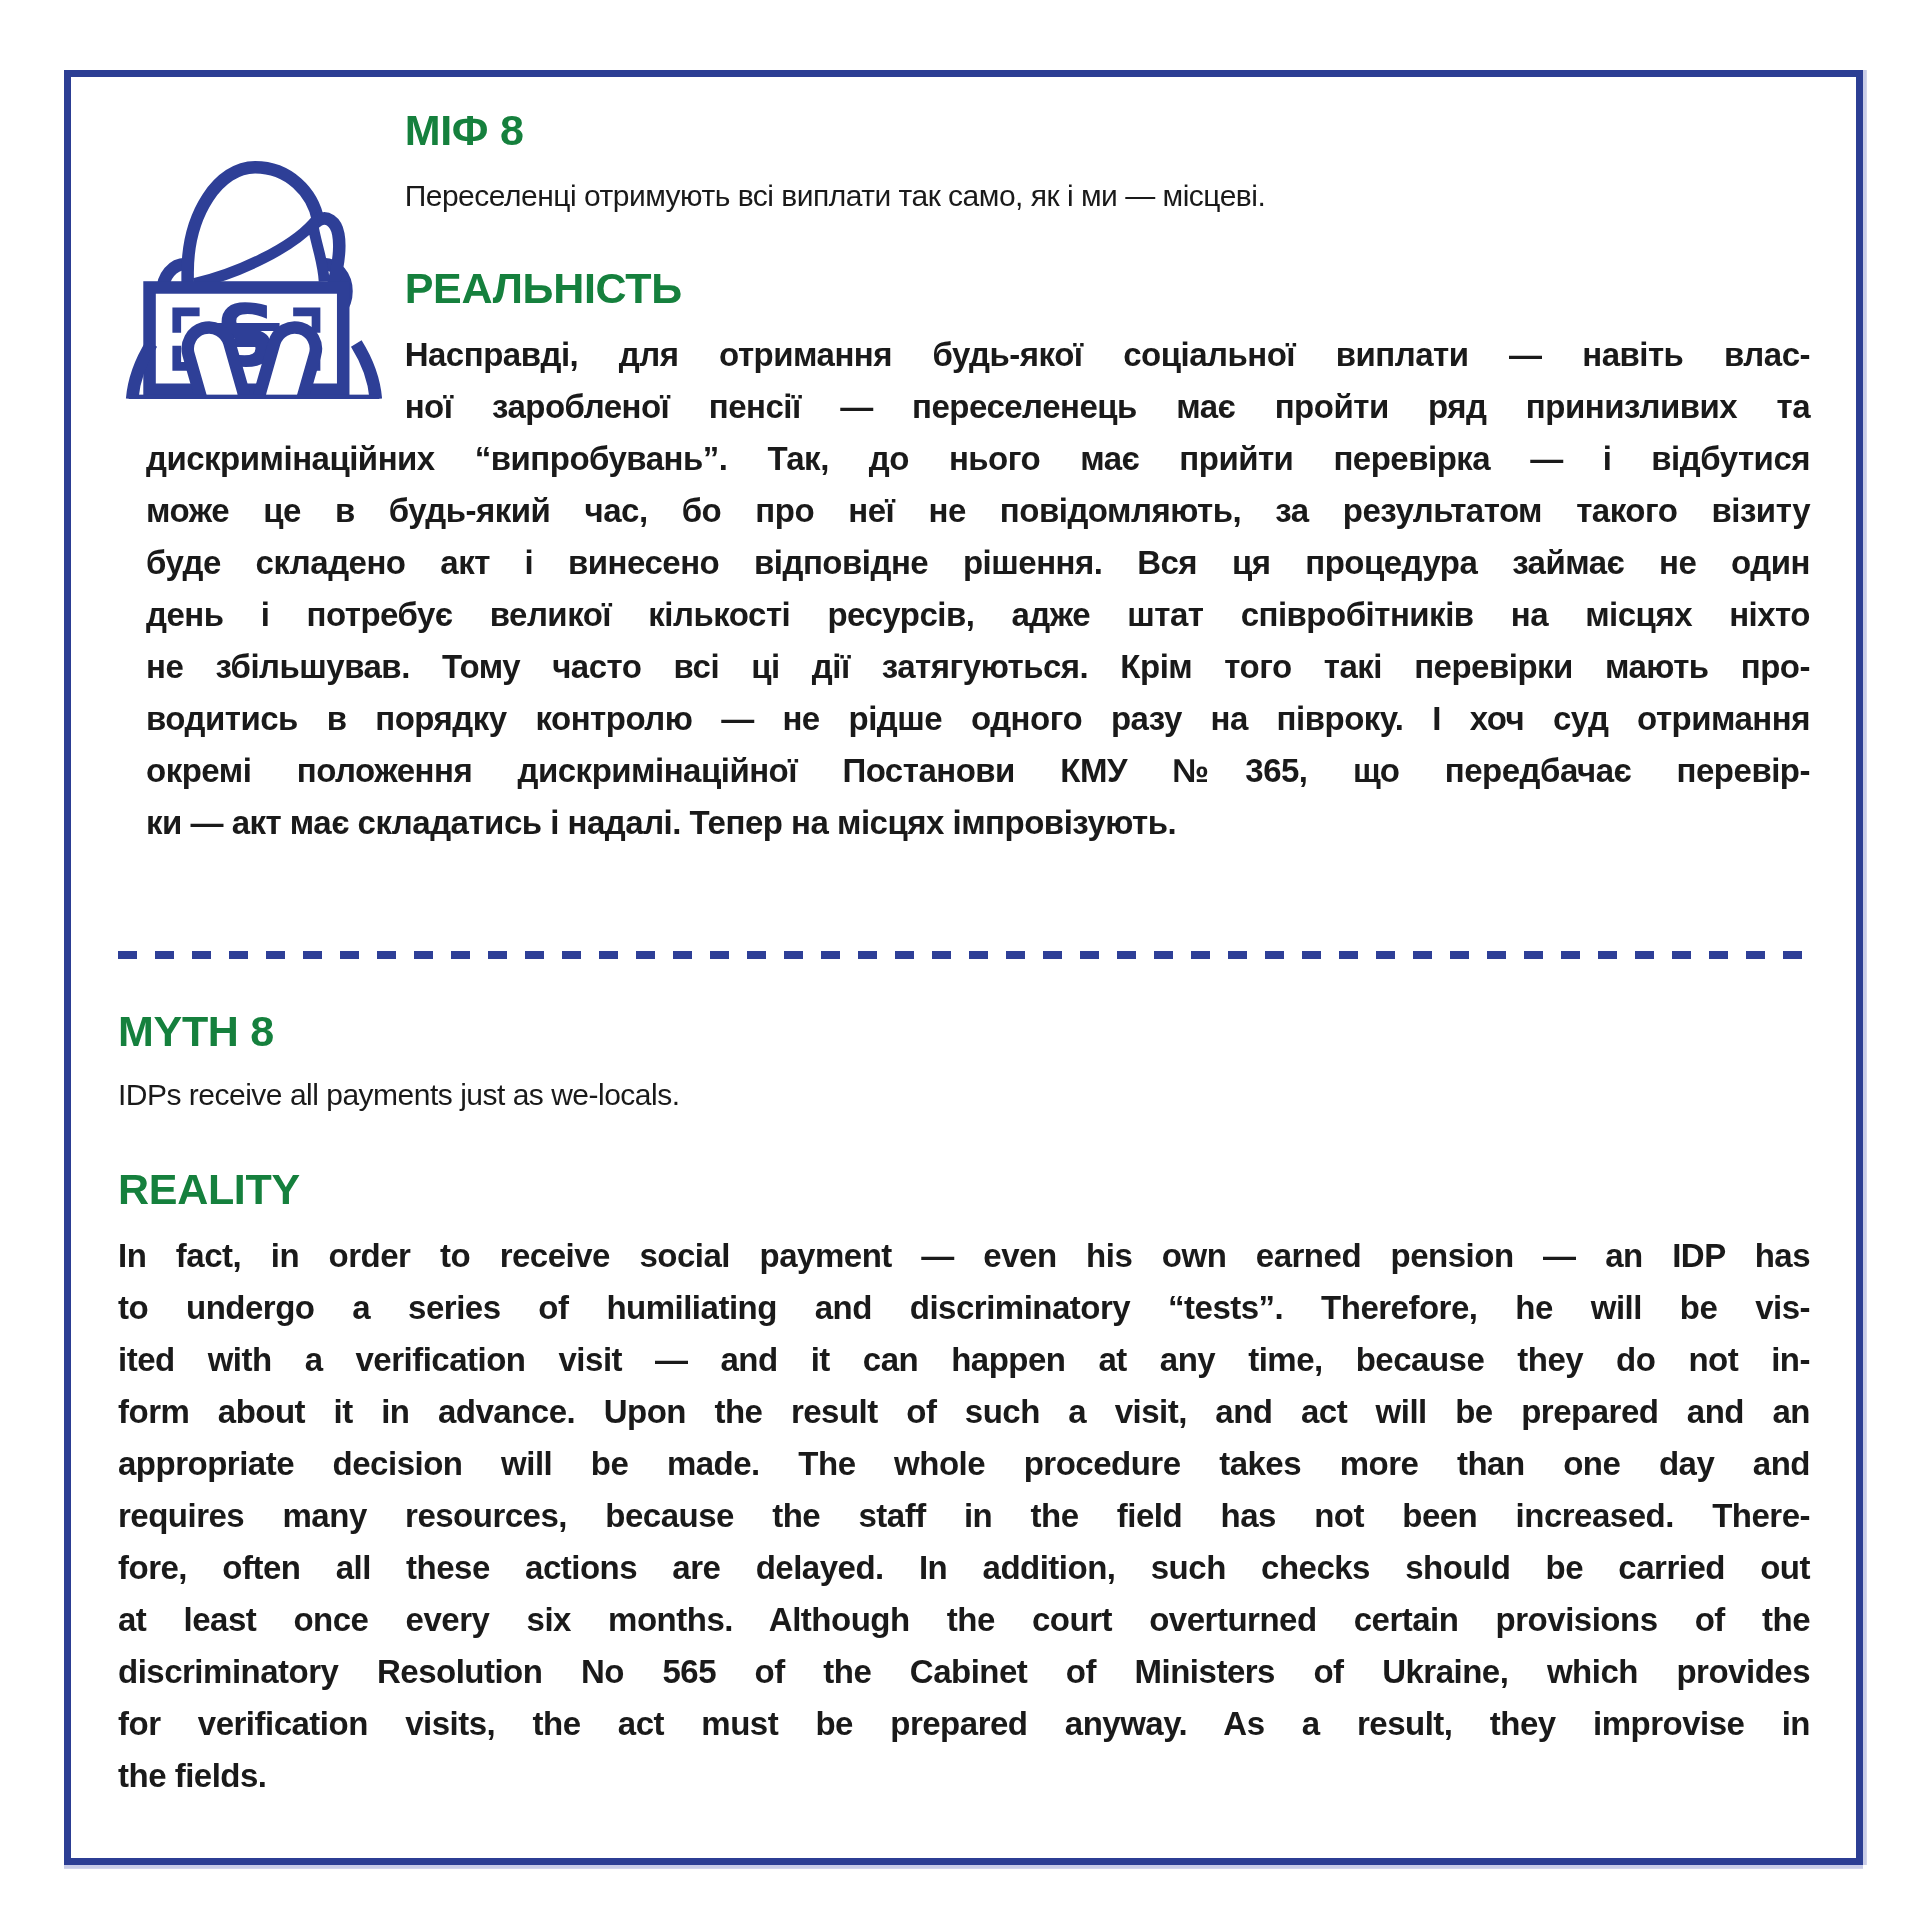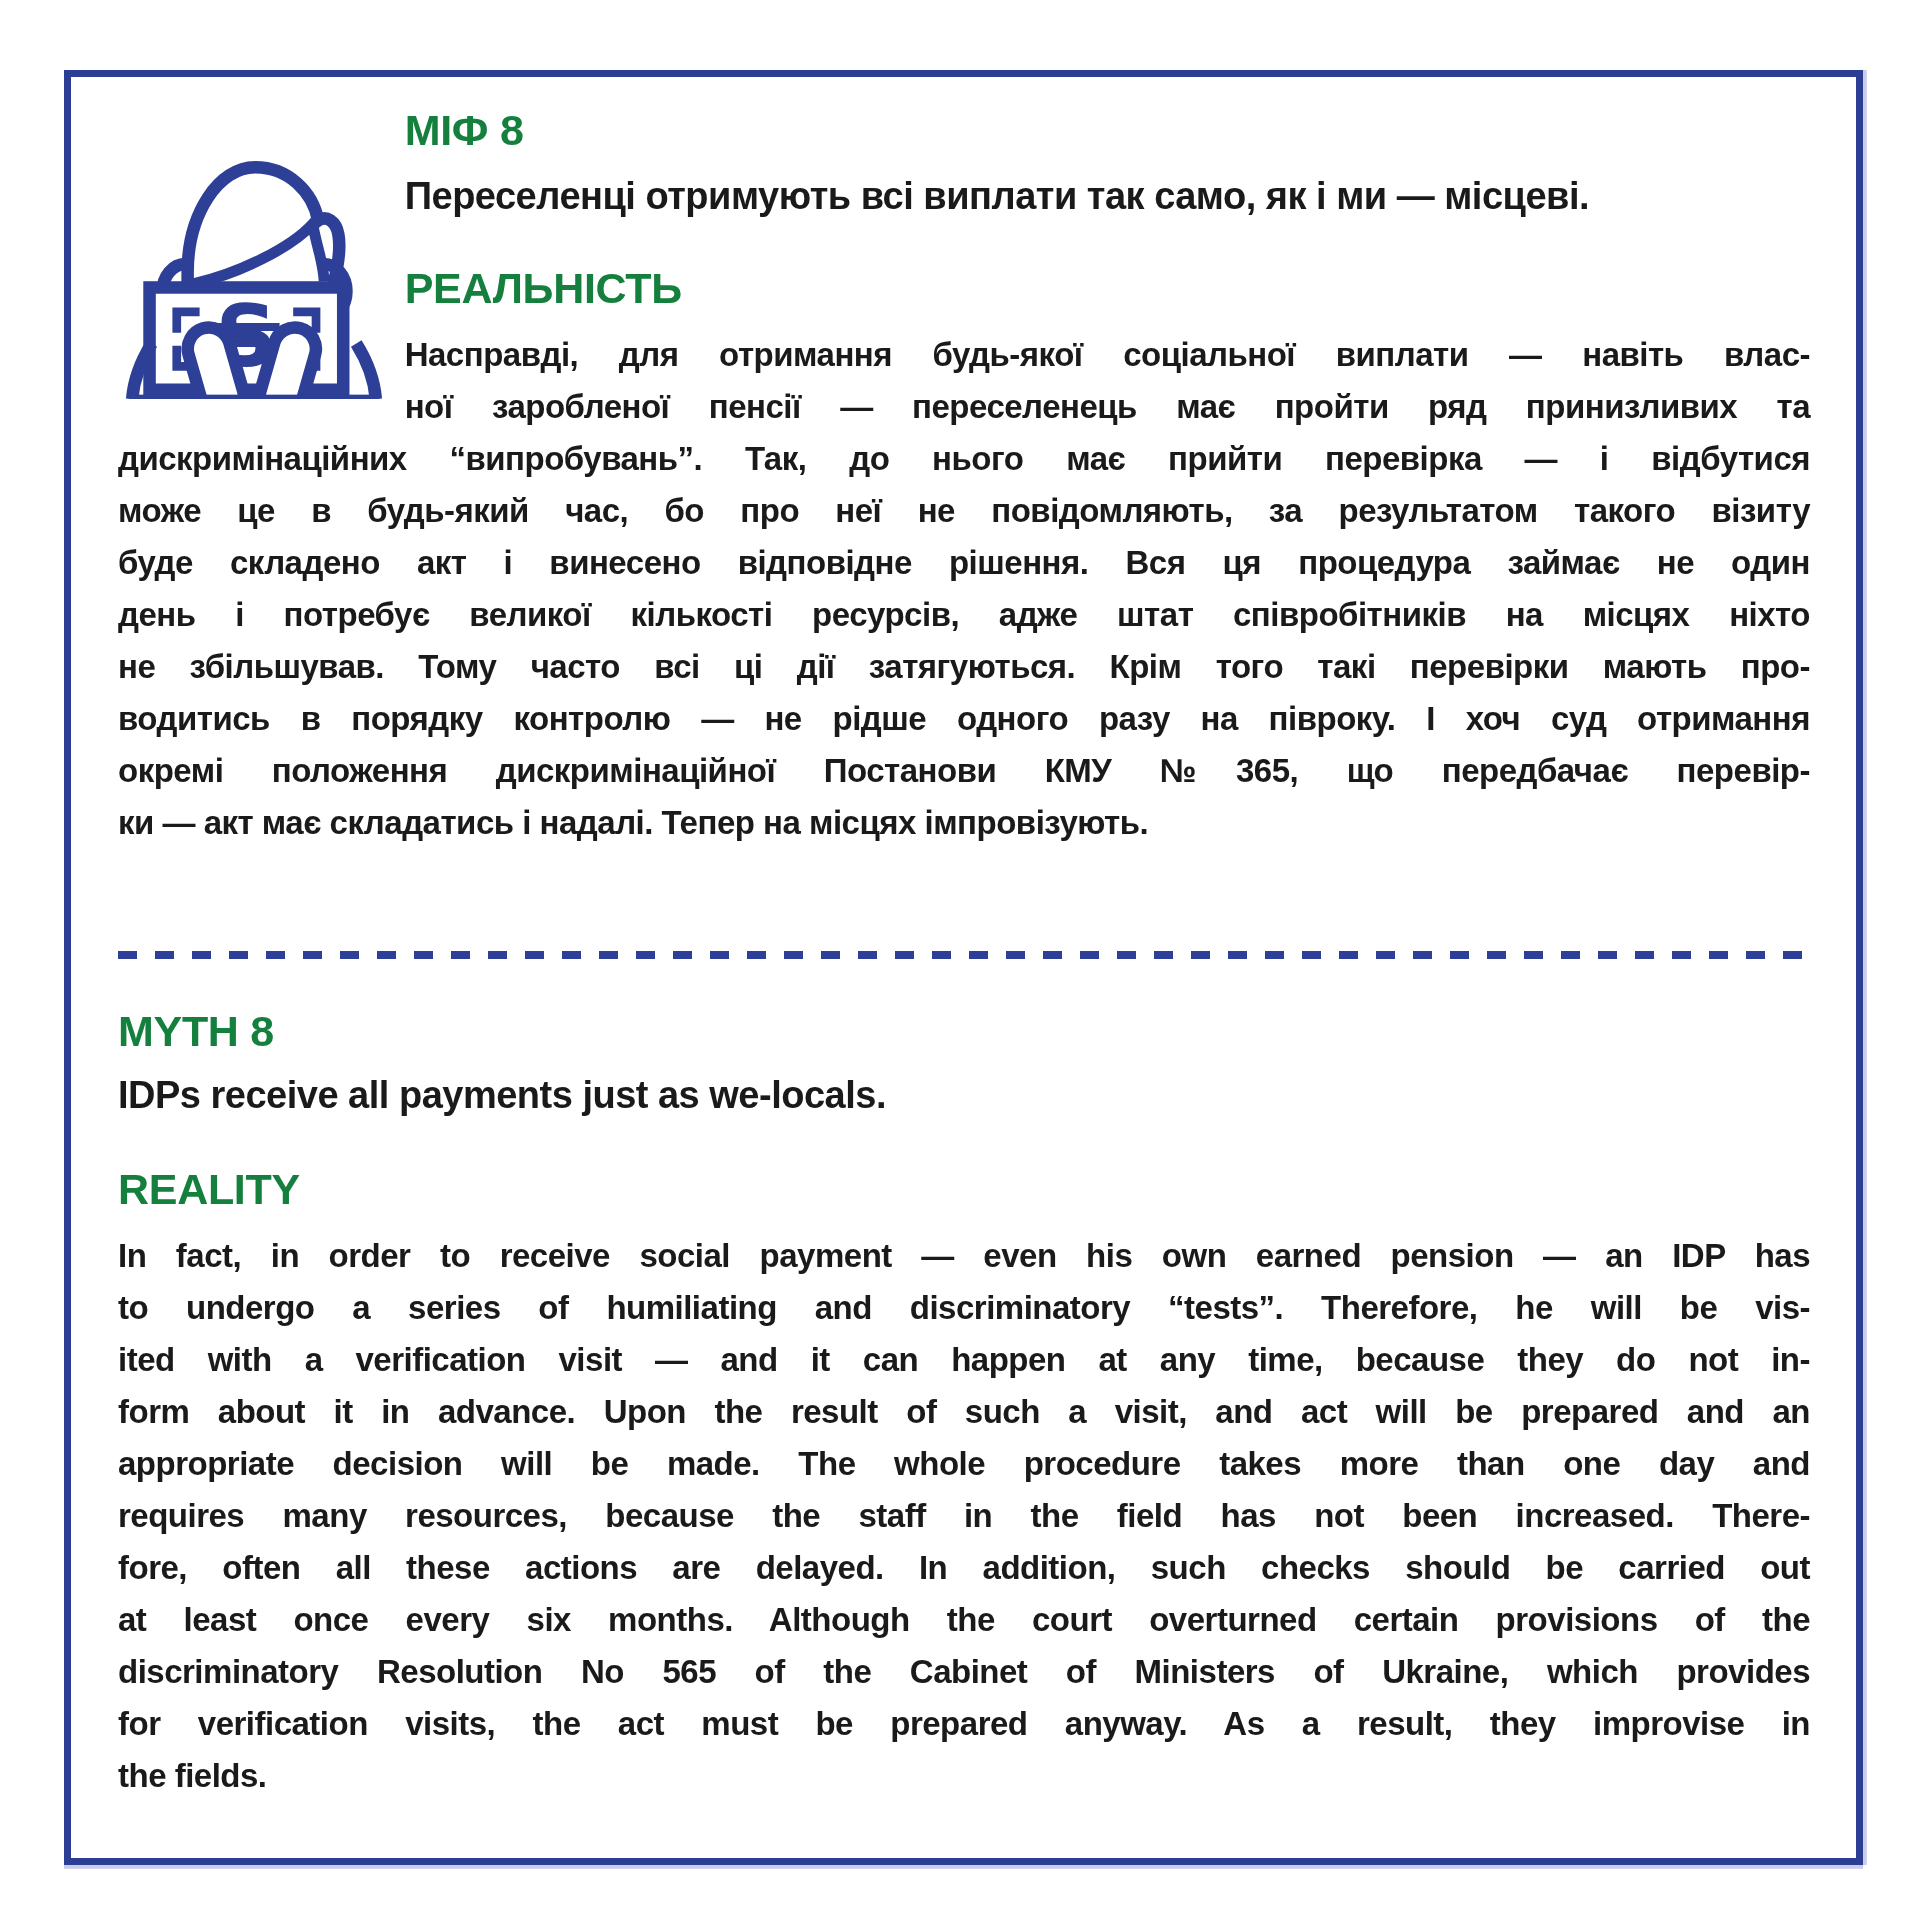--- a/index.html
+++ b/index.html
@@ -28,41 +28,41 @@
   }
   .h {
     font-size:43px;
     line-height:54px;
     font-weight:bold;
     letter-spacing:-0.3px;
     color:#15803d;
     margin:0;
   }
   .myth-line {
-    font-size:38px;
+    font-size:30px;
     line-height:52px;
-    font-weight:bold;
+    font-weight:normal;
     letter-spacing:-0.5px;
     margin:0;
     white-space:nowrap;
   }
   .para { margin:0; }
   .jline {
     font-size:33px;
     line-height:52px;
     font-weight:bold;
     letter-spacing:-0.5px;
     white-space:nowrap;
     text-align:justify;
     text-align-last:justify;
   }
   .jline.tail { text-align:right; text-align-last:left; }
   .m-myth   { margin-top:13px; }
   .m-real   { margin-top:39px; }
-  .m-para   { margin-top:14px; }
+  .m-para   { margin-top:14px;margin-left:28px; }
   .divider {
     clear:both;
     margin-top:102px;
     height:7.6px;
     background:repeating-linear-gradient(90deg,
       #2e3f97 0px, #2e3f97 19px,
       transparent 19px, transparent 37px);
   }
   .m-myth8  { margin-top:45px; }
   .m-mythen { margin-top:11px; }

